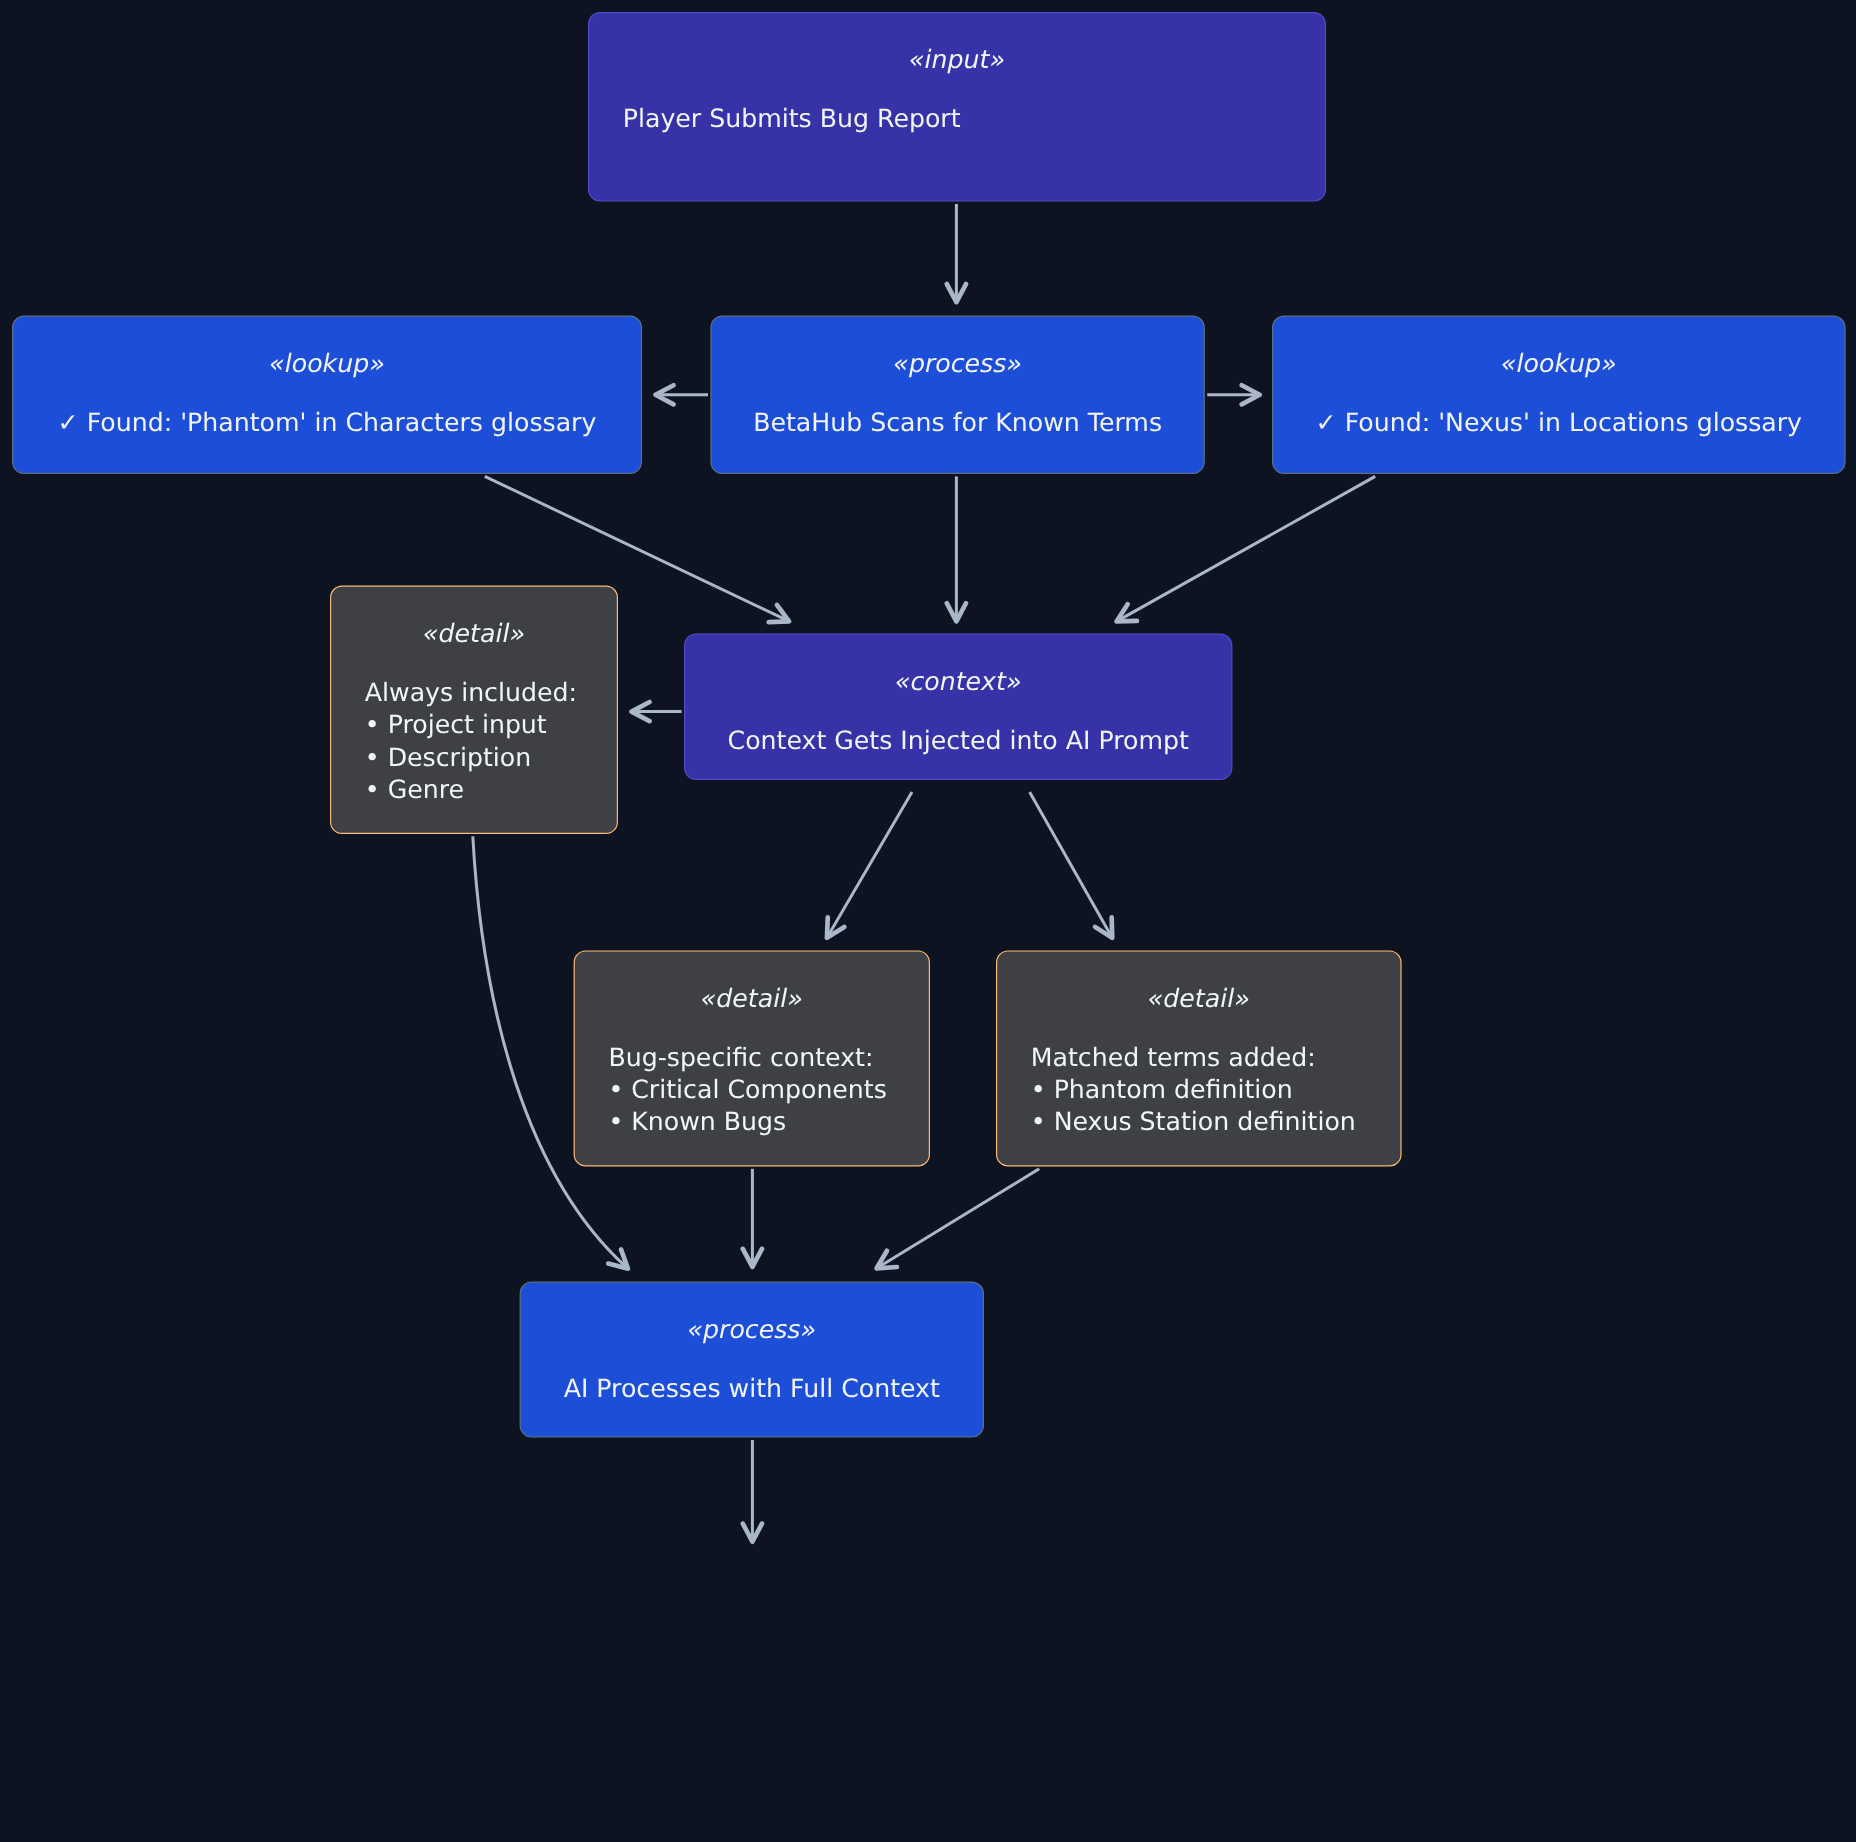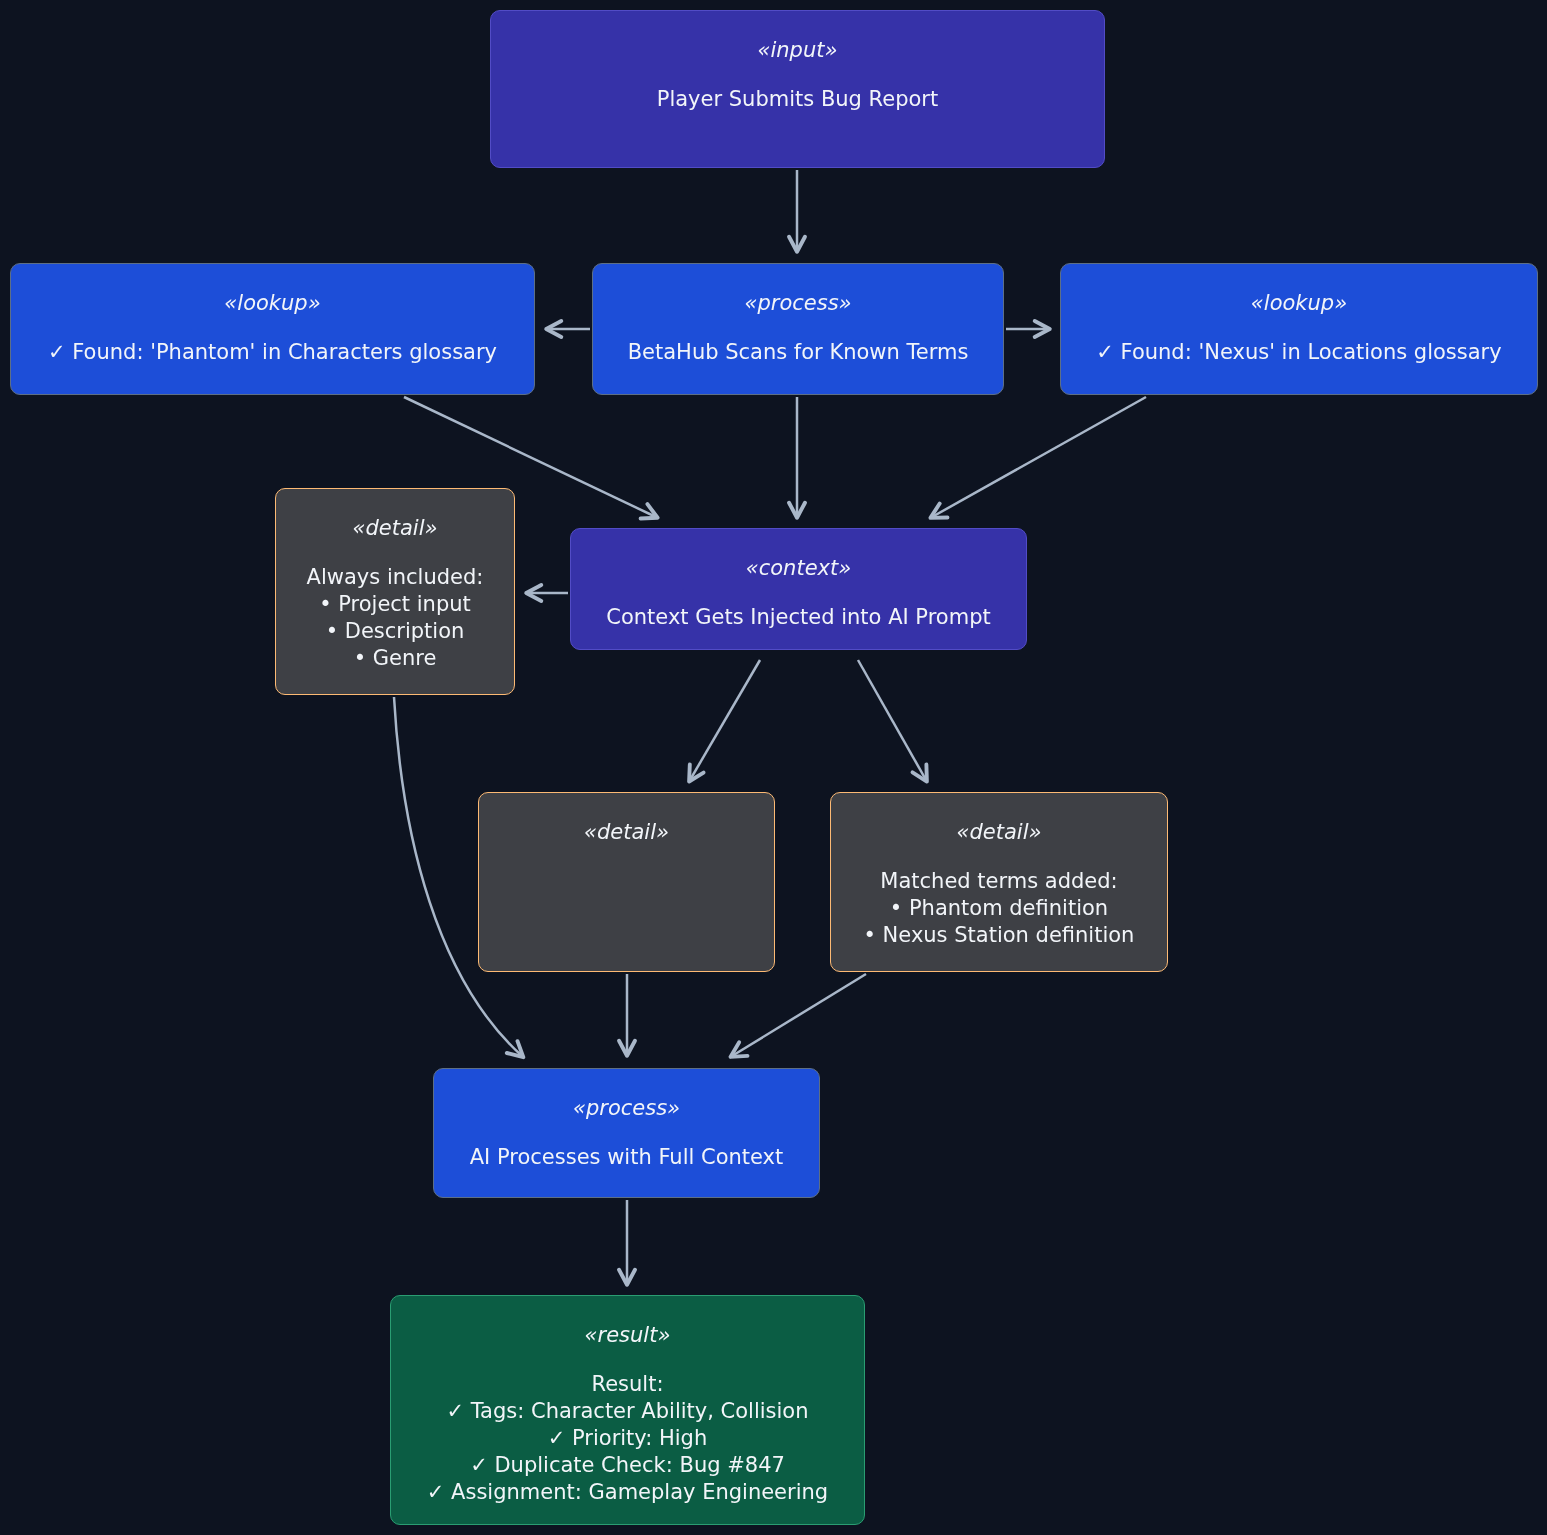--- a/index.html
+++ b/index.html
@@ -32,21 +32,21 @@
     padding: 26px 28px 20px 28px;
   }
   .node .stereotype {
     display: block;
     text-align: center;
     font-style: italic;
     margin-bottom: 22px;
   }
   .node .body { }
   .node.centered .body { text-align: center; }
-  .node.lefttext .body { text-align: center; }
+  .node.lefttext .body { text-align: left; }
   .indigo {
     background: #3632a8;
     border: 1px solid #524cc6;
   }
   .slate {
     background: #1d4ed8;
     border: 1px solid #5d6f85;
   }
   .gray {
     background: #3e4045;
@@ -125,42 +125,37 @@
 
   <div class="node indigo centered" style="left:570px; top:528px; width:457px; height:122px;">
     <span class="stereotype">«context»</span>
     <div class="body">
       <div>Context Gets Injected into AI Prompt</div>
     </div>
   </div>
 
   <div class="node gray lefttext" style="left:478px; top:792px; width:297px; height:180px;">
     <span class="stereotype">«detail»</span>
+    <div class="body">
+      <div>Bug-specific context:</div>
+      <div>• Critical Components</div>
+      <div>• Known Bugs</div>
+    </div>
   </div>
 
   <div class="node gray lefttext" style="left:830px; top:792px; width:338px; height:180px;">
     <span class="stereotype">«detail»</span>
     <div class="body">
       <div>Matched terms added:</div>
       <div>• Phantom definition</div>
       <div>• Nexus Station definition</div>
     </div>
   </div>
 
   <div class="node slate centered" style="left:433px; top:1068px; width:387px; height:130px;">
     <span class="stereotype">«process»</span>
     <div class="body">
       <div>AI Processes with Full Context</div>
     </div>
   </div>
 
-  <div class="node green lefttext" style="left:390px; top:1295px; width:475px; height:230px;">
-    <span class="stereotype">«result»</span>
-    <div class="body">
-      <div>Result:</div>
-      <div>✓ Tags: Character Ability, Collision</div>
-      <div>✓ Priority: High</div>
-      <div>✓ Duplicate Check: Bug #847</div>
-      <div>✓ Assignment: Gameplay Engineering</div>
-    </div>
-  </div>
 
 </div>
 
 </body></html>

